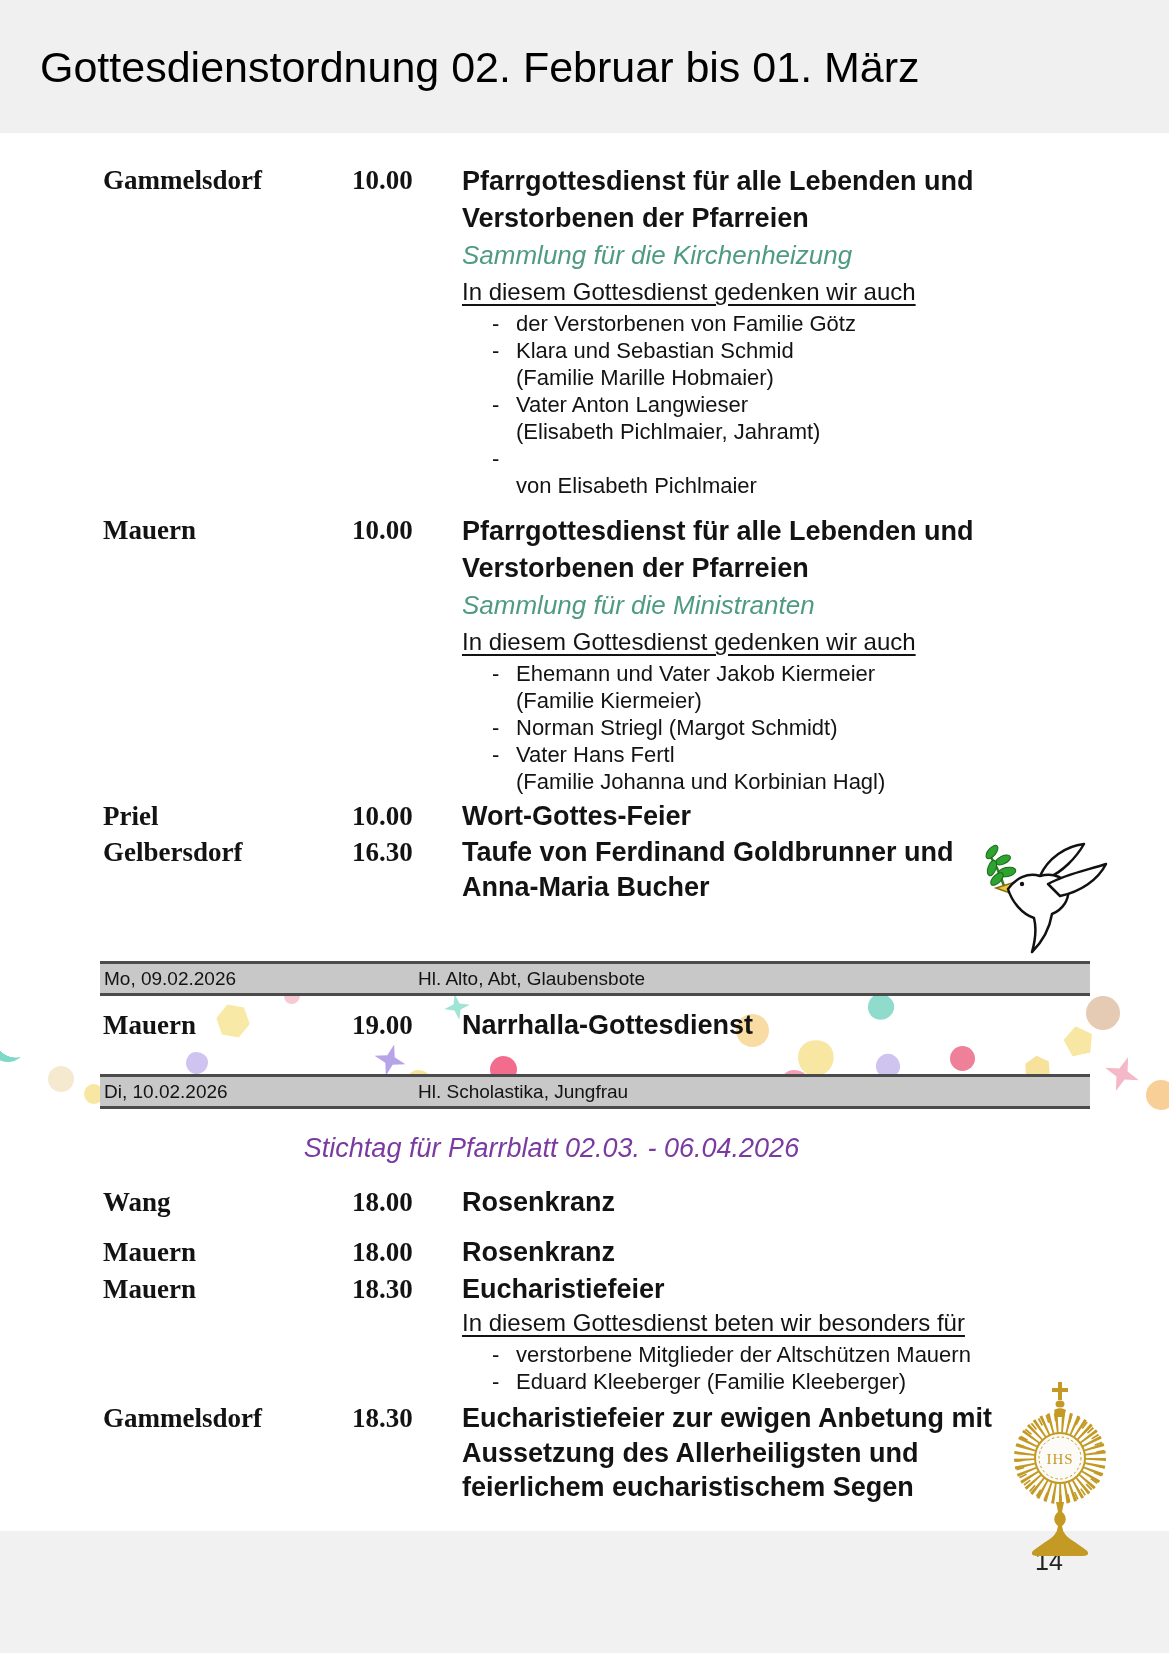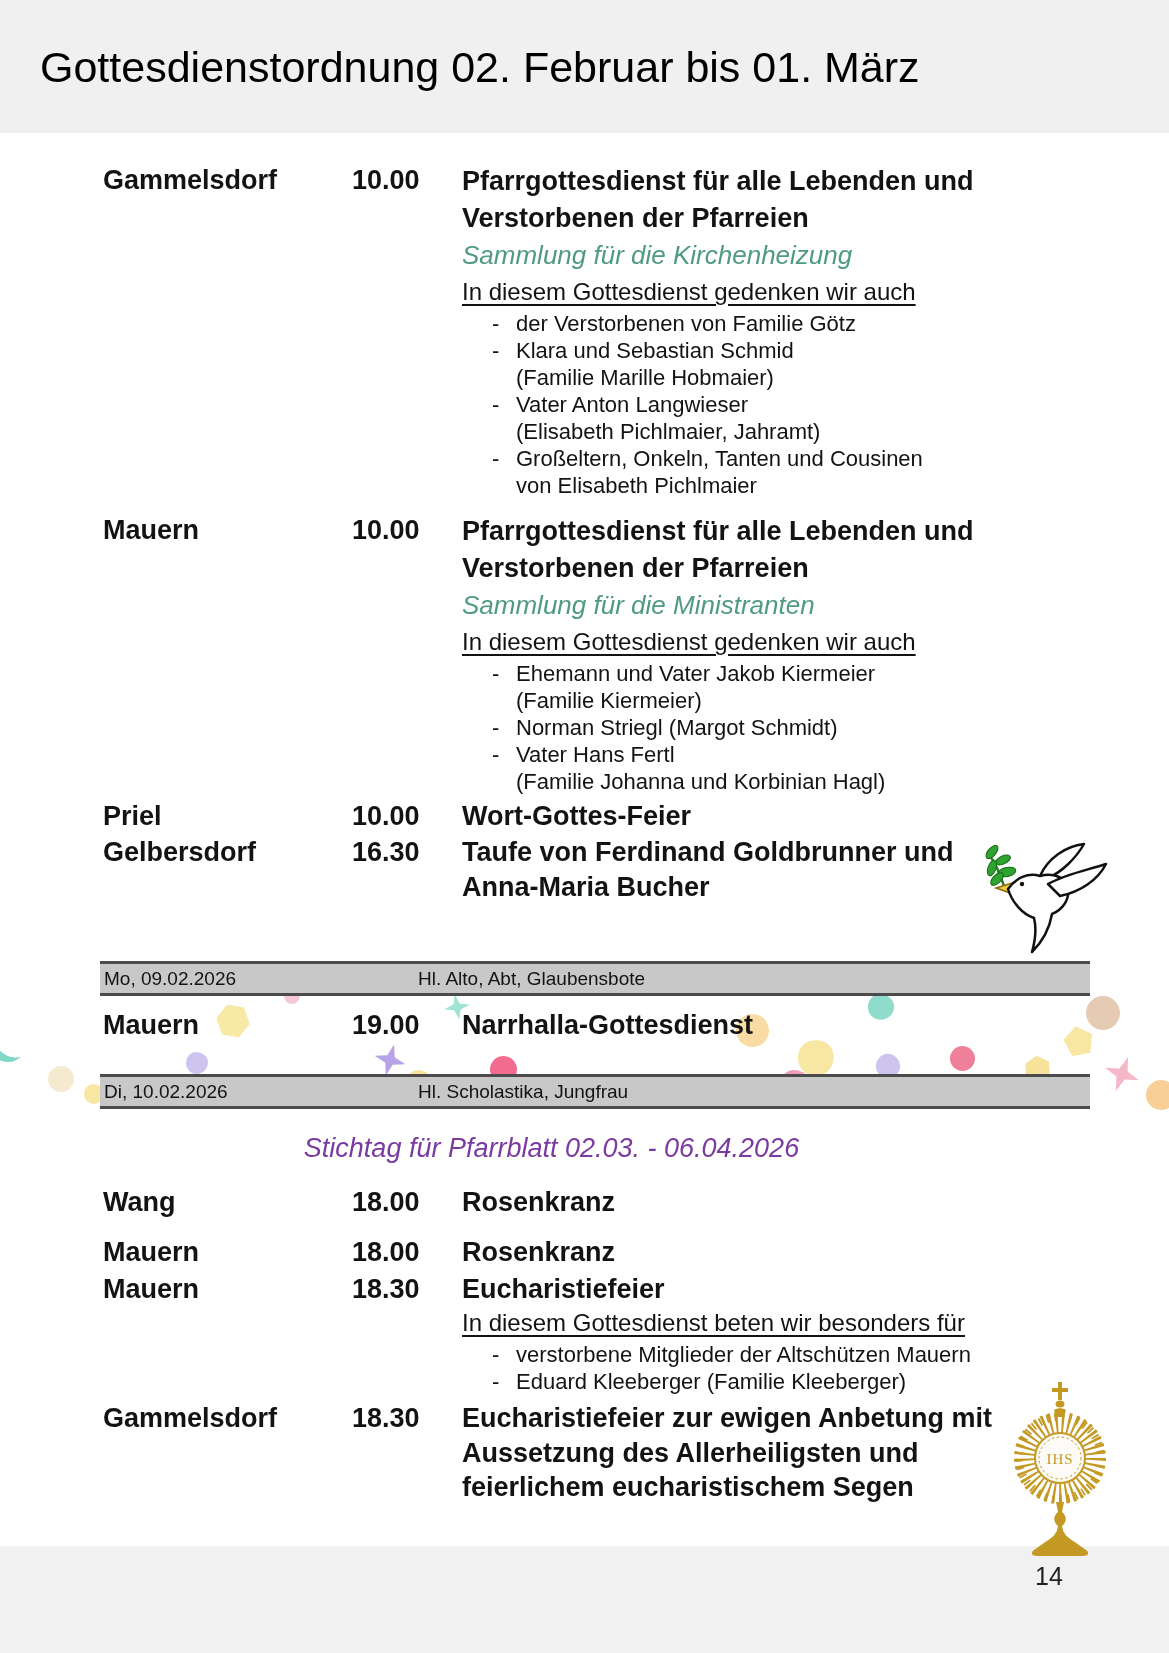--- a/index.html
+++ b/index.html
@@ -4,21 +4,21 @@
 <style>
   html,body{margin:0;padding:0;background:#ffffff;}
   .page{position:relative;width:1169px;height:1653px;background:#ffffff;overflow:hidden;
         font-family:"Liberation Sans",sans-serif;color:#131313;}
   
   .band-header{position:absolute;top:0;left:0;width:100%;height:133px;background:#f0f0f0;}
   .page-title{position:absolute;left:40px;top:42px;font-size:43px;line-height:50px;color:#000000;}
   
   .content{position:absolute;top:133px;left:0;width:100%;z-index:2;}
   .row{display:grid;grid-template-columns:249px 110px 628px;padding-left:103px;align-items:start;}
-  .loc,.time{font-weight:bold;font-size:27px;line-height:34px;}
+  .loc,.time{font-weight:bold;font-size:27px;line-height:34px;font-family:Liberation Serif, serif;}
   .t-line{font-weight:bold;font-size:27px;line-height:37px;}
   .t-single{line-height:34px;}
   .t-35 .t-line{line-height:35px;}
   .t-34 .t-line{line-height:34.5px;}
   .collection{font-style:italic;font-size:26px;line-height:32px;color:#4f9b81;margin-top:2px;}
   .u-head{font-size:24px;line-height:30px;margin-top:6px;text-decoration:underline;
           text-decoration-thickness:2px;text-underline-offset:4px;}
   .bullets{margin-top:3px;padding-left:30px;font-size:22px;line-height:27px;}
   .b-line{display:flex;}
   .dash{flex:0 0 24px;width:24px;}
@@ -40,21 +40,21 @@
   .cf{position:absolute;display:block;}
   .cf-c{border-radius:50%;}
   .cf-b{border-radius:46% 54% 52% 48%/50% 46% 54% 50%;}
   .cf-h{clip-path:polygon(25% 5%,75% 5%,100% 50%,75% 95%,25% 95%,0 50%);}
   .cf-s{clip-path:polygon(50% 0,62% 38%,100% 50%,62% 62%,50% 100%,38% 62%,0 50%,38% 38%);}
   .cf-p{clip-path:polygon(50% 0,100% 38%,81% 100%,19% 100%,0 38%);}
   
   .dove{position:absolute;left:982px;top:826px;z-index:4;}
   .monstrance{position:absolute;left:1000px;top:1380px;z-index:4;}
   
-  .band-footer{position:absolute;left:0;bottom:0;width:100%;height:107px;background:#f1f1f1;z-index:3;}
+  .band-footer{position:absolute;left:0;bottom:0;width:100%;height:122px;background:#f1f1f1;z-index:3;}
   .page-num{position:absolute;left:1035px;top:16px;font-size:25px;color:#222;}
 </style>
 </head>
 <body>
 
 <div class="page">
 
   <div class="band-header">
     <div class="page-title">Gottesdienstordnung 02. Februar bis 01. März</div>
   </div>
@@ -113,21 +113,20 @@
           <div>
             <div class="b-line">
                 <span class="dash">-</span>
                 <span>Vater Anton Langwieser</span>
               </div>
             <div class="b-cont">(Elisabeth Pichlmaier, Jahramt)</div>
           </div>
           <div>
             <div class="b-line">
                 <span class="dash">-</span>
-                <span>Großeltern, Onkeln, Tanten und Cousinen</span>
               </div>
             <div class="b-cont">von Elisabeth Pichlmaier</div>
           </div>
         </div>
       </div>
     </div>
 
     <div class="row mt14">
       <div class="loc">Mauern</div>
       <div class="time">10.00</div>

